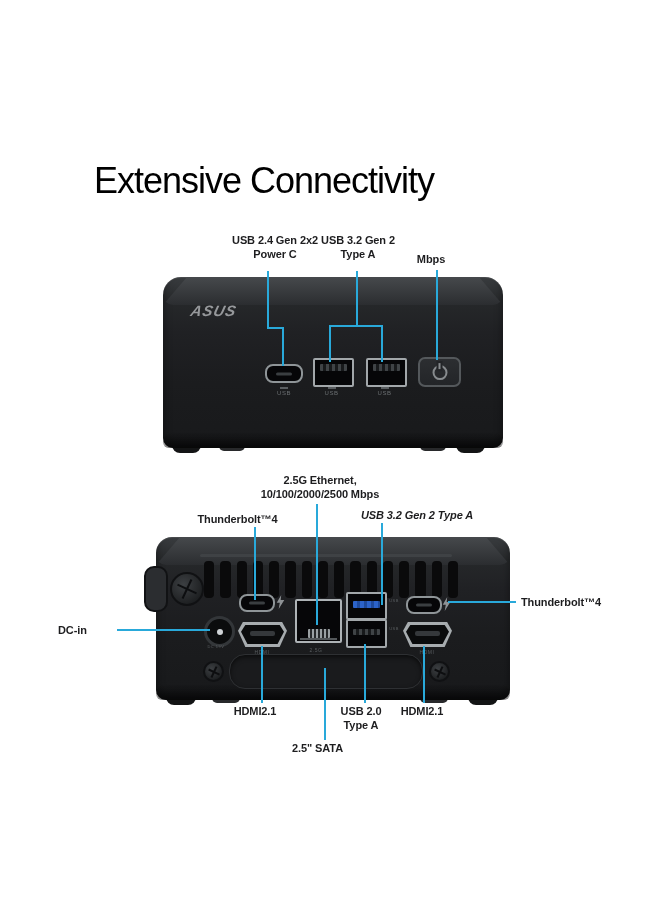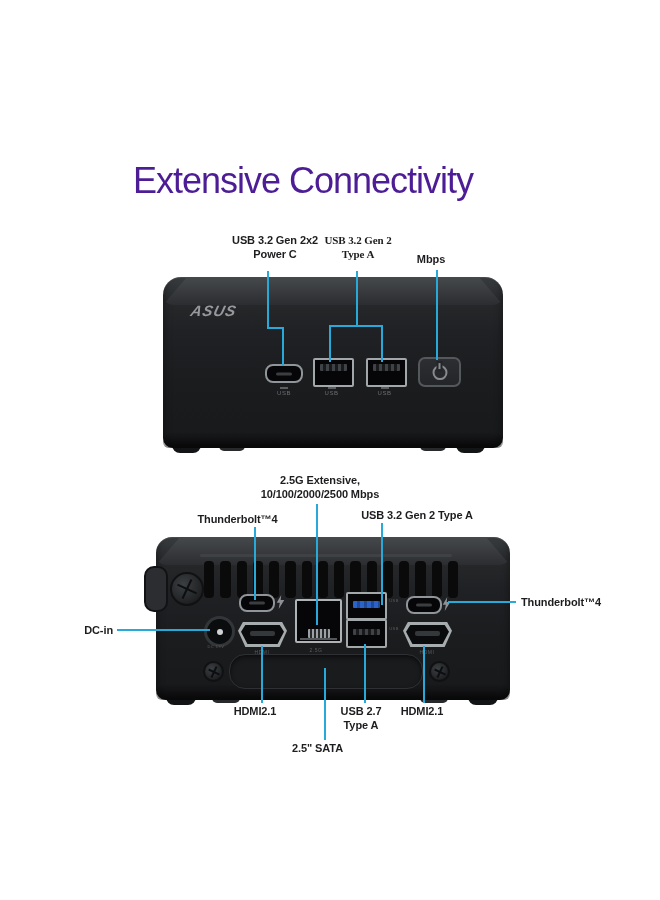--- a/index.html
+++ b/index.html
@@ -3,21 +3,21 @@
 <meta charset="utf-8">
 <style>
   :root { --accent:#29a9da; }
   html,body{margin:0;padding:0;background:#fff;}
   #canvas{
     position:relative; width:660px; height:900px; background:#ffffff;
     font-family:"Liberation Sans", sans-serif; overflow:hidden;
   }
   .title{
     position:absolute; left:0; top:160px; width:528px; text-align:center;
-    font-size:36px; font-weight:400; letter-spacing:-1px; color:#4c1d95;margin-left:39px;
+    font-size:36px; font-weight:400; letter-spacing:-1px; color:#000000;
   }
   .lbl{
     position:absolute; font-size:11px; font-weight:bold; color:#1d1d1f;
     text-align:center; line-height:13.5px; letter-spacing:-0.1px; z-index:7;
   }
   .lv{position:absolute; width:2px; background:var(--accent); z-index:6;}
   .lh{position:absolute; height:2px; background:var(--accent); z-index:6;}
 
   
   .device{
@@ -102,24 +102,24 @@
 </head>
 <body>
 
 <div id="canvas">
 
   <div class="title">Extensive Connectivity</div>
 
   <div>
 
     <div class="lbl" style="left:205px; top:234px; width:140px;">
-      <span>USB 3.2 Gen 2x2</span><br>
+      <span>USB 2.4 Gen 2x2</span><br>
       <span>Power C</span>
     </div>
-    <div class="lbl" style="left:296px; top:234px; width:124px;font-family:Liberation Serif, serif;">
+    <div class="lbl" style="left:296px; top:234px; width:124px;">
       <span>USB 3.2 Gen 2</span><br>
       <span>Type A</span>
     </div>
     <div class="lbl" style="left:400px; top:253px; width:62px;">Mbps</div>
 
     <div class="lv" style="left:267px; top:271px; height:58px;"></div>
     <div class="lh" style="left:267px; top:327px; width:17px;"></div>
     <div class="lv" style="left:282px; top:327px; height:39px;"></div>
     <div class="lv" style="left:356px; top:271px; height:56px;"></div>
     <div class="lh" style="left:329px; top:325px; width:54px;"></div>
@@ -144,30 +144,30 @@
     </div>
 
     <div class="sub" style="left:265px; top:387px; width:38px;">USB</div>
     <div class="sub" style="left:313px; top:387px; width:37px;">USB</div>
     <div class="sub" style="left:366px; top:387px; width:37px;">USB</div>
   </div>
 
   <div>
 
     <div class="lbl" style="left:245px; top:474px; width:150px;">
-      <span>2.5G Extensive,</span><br>
+      <span>2.5G Ethernet,</span><br>
       <span>10/100/2000/2500 Mbps</span>
     </div>
     <div class="lbl" style="left:180px; top:513px; width:115px;">Thunderbolt™4</div>
-    <div class="lbl" style="left:352px; top:509px; width:130px;">USB 3.2 Gen 2 Type A</div>
+    <div class="lbl" style="left:352px; top:509px; width:130px;font-style:italic;">USB 3.2 Gen 2 Type A</div>
     <div class="lbl" style="left:521px; top:596px; width:95px; text-align:left;">Thunderbolt™4</div>
-    <div class="lbl" style="left:58px; top:624px; width:55px; text-align:right;">DC-in</div>
+    <div class="lbl" style="left:58px; top:624px; width:55px; text-align:left;">DC-in</div>
     <div class="lbl" style="left:215px; top:705px; width:80px;">HDMI2.1</div>
     <div class="lbl" style="left:325px; top:705px; width:72px;">
-      <span>USB 2.7</span><br>
+      <span>USB 2.0</span><br>
       <span>Type A</span>
     </div>
     <div class="lbl" style="left:382px; top:705px; width:80px;">HDMI2.1</div>
     <div class="lbl" style="left:275px; top:742px; width:85px;">2.5" SATA</div>
 
     <div class="lv" style="left:254px; top:527px; height:73px;"></div>
     <div class="lv" style="left:316px; top:504px; height:121px;"></div>
     <div class="lv" style="left:381px; top:523px; height:82px;"></div>
     <div class="lh" style="left:448px; top:601px; width:68px;"></div>
     <div class="lh" style="left:117px; top:629px; width:93px;"></div>

